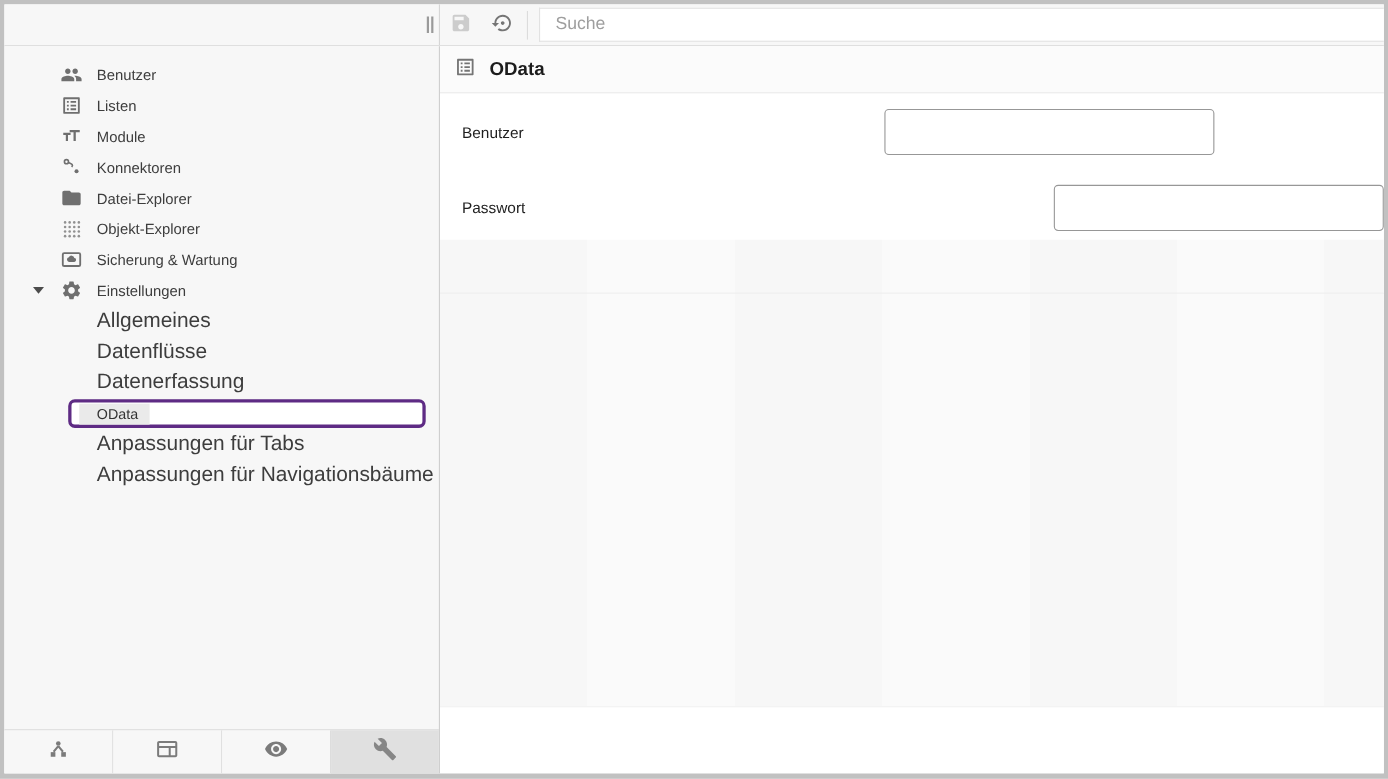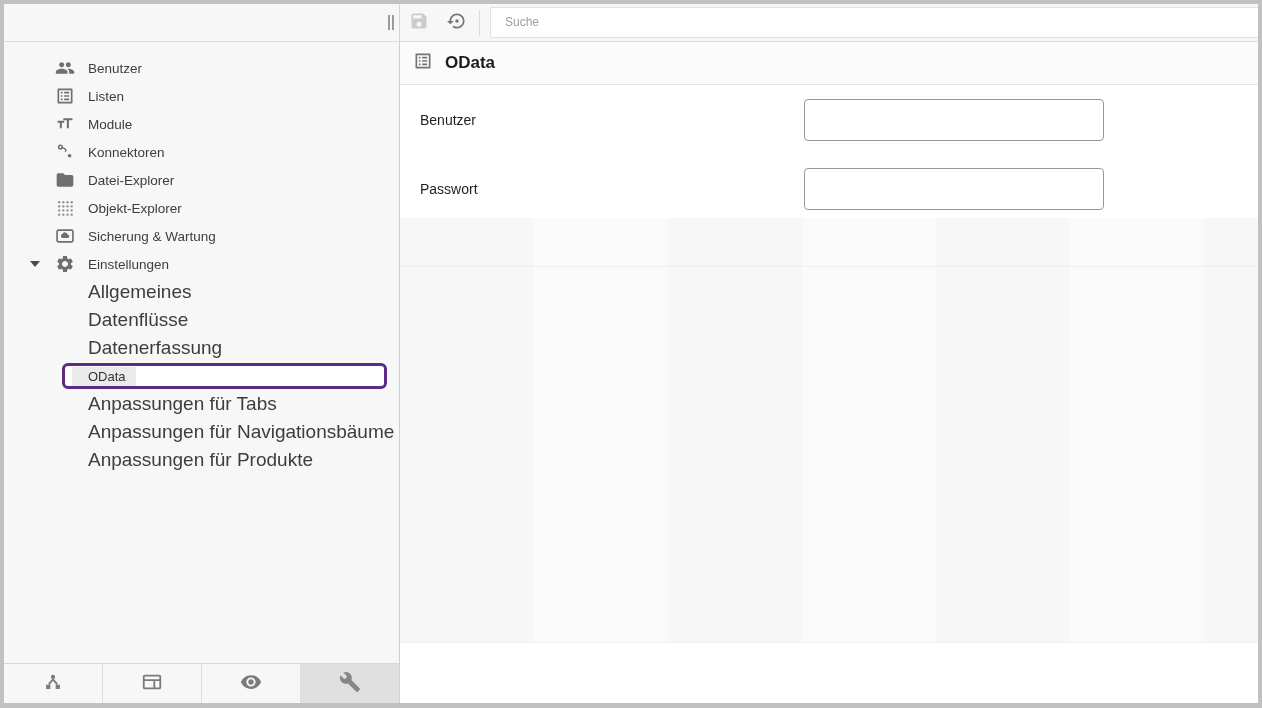--- a/index.html
+++ b/index.html
@@ -21,21 +21,21 @@
   .splitter i { display:block; width:2px; height:15px; background:#9a9a9a; }
   .toolbar-main { flex:1; display:flex; align-items:center; }
   .tool-btn { width:38px; height:38px; display:flex; align-items:center; justify-content:center; background:none; border:none; cursor:pointer; }
   .tool-btn svg { width:20px; height:20px; }
   .icon-disabled { fill:#cccccc; }
   .icon-gray { fill:#757575; }
   .vsep { width:1px; height:26px; background:#dcdcdc; margin:0 5px 0 3px; }
   .search-input {
     flex:1; height:31px; margin:3px 0 4px 5px;
     border:1px solid #e2e2e2; border-right:none;
-    background:#fff; padding:0 14px; font-size:12px; color:#333;
+    background:#fff; padding:0 14px; font-size:16px; color:#333;
     font-family:"Liberation Sans", sans-serif; outline:none;
   }
   .search-input::placeholder { color:#9e9e9e; }
   
   .content { flex:1; display:flex; min-height:0; }
   
   .sidebar { width:396px; flex:0 0 396px; background:#f7f7f7; border-right:1px solid #cfcfcf; display:flex; flex-direction:column; }
   .nav { flex:1; padding-top:12px; overflow:hidden; }
   .nav-item { height:28px; display:flex; align-items:center; padding-left:23px; cursor:pointer; }
   .arrow-box { width:16px; flex:0 0 16px; display:flex; align-items:center; justify-content:center; }
@@ -62,21 +62,21 @@
   .btab.selected { background:#e0e0e0; }
   .btab.selected svg { fill:#868686; }
   
   .main { flex:1; background:#fff; display:flex; flex-direction:column; min-width:0; }
   .page-header { flex:0 0 43px; height:43px; background:#fbfbfb; border-bottom:1px solid #e5e5e5; display:flex; align-items:center; padding-left:13px; }
   .page-header svg { width:20px; height:20px; fill:#757575; }
   .page-title { margin-left:12px; font-size:17px; font-weight:bold; color:#1c1c1c; }
   .form { background:#fff; }
   .form-row { display:flex; align-items:center; height:42px; padding-left:20px; }
   .form-row.first { margin-top:14px; }
-  .form-row + .form-row { margin-top:27px; }
+  .form-row + .form-row { margin-top:27px;justify-content:space-between; }
   .form-label { width:384px; flex:0 0 384px; font-size:14px; color:#1f1f1f; }
   .form-input {
     width:300px; height:42px; border:1px solid #979797; border-radius:4px;
     background:#fff; padding:0 10px; font-size:14px; color:#333;
     font-family:"Liberation Sans", sans-serif; outline:none;
   }
   .content-block {
     margin-top:8px; height:425px;
     background:repeating-linear-gradient(90deg,#f7f7f7 0px,#f7f7f7 134px,#fafafa 134px,#fafafa 268px);
     border-bottom:1px solid #f0f0f0; position:relative;
@@ -228,21 +228,20 @@
         <div class="sub-item">Datenerfassung</div>
 
         <div class="sub-selected-row">
           <div class="sub-selected-box">
             <span class="sub-selected-text">OData</span>
           </div>
         </div>
 
         <div class="sub-item">Anpassungen für Tabs</div>
         <div class="sub-item">Anpassungen für Navigationsbäume</div>
-        <div class="sub-item">Anpassungen für Produkte</div>
       </div>
 
       <div class="tabbar">
         <div class="btab">
           <span>
             <svg viewBox="0 0 24 24" width="22" height="22">
                 <circle cx="12" cy="6.5" r="2.3"></circle>
                 <path d="M11.2 8.5 6.6 14l1.5 1.3 4.7-5.6zM12.8 8.5l-1.6 1.2 4.7 5.6 1.5-1.3z"></path>
                 <rect x="4.5" y="15" width="4.6" height="4.6"></rect>
                 <rect x="14.9" y="15" width="4.6" height="4.6"></rect>

